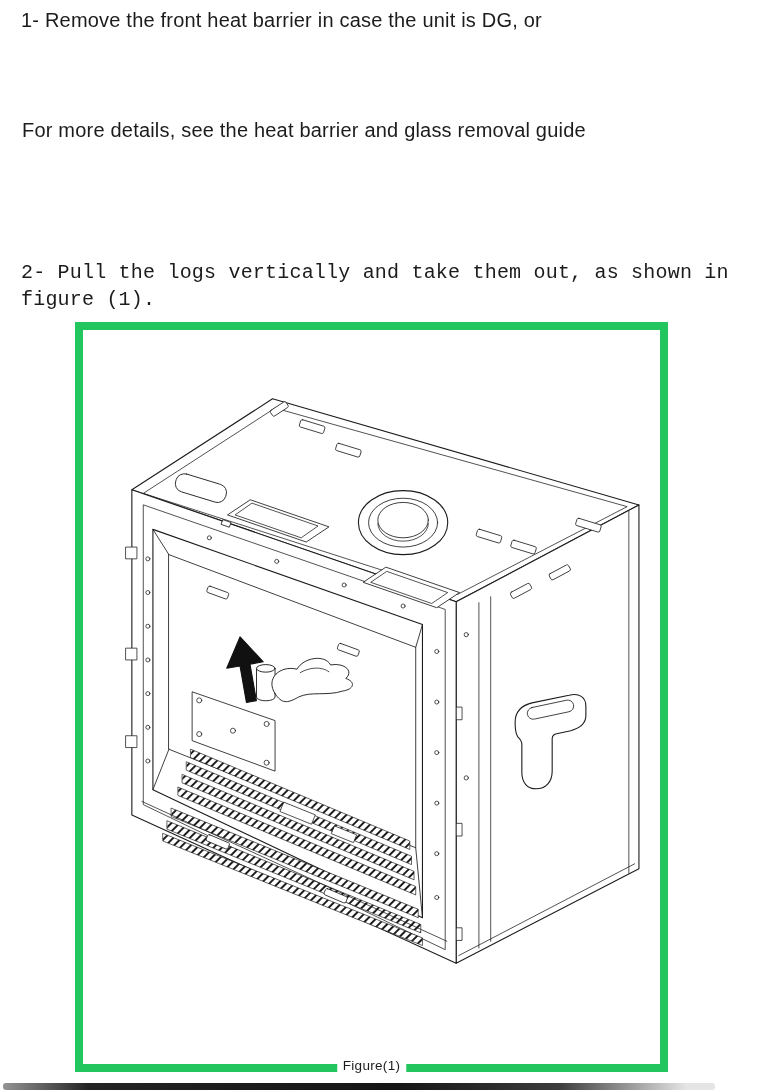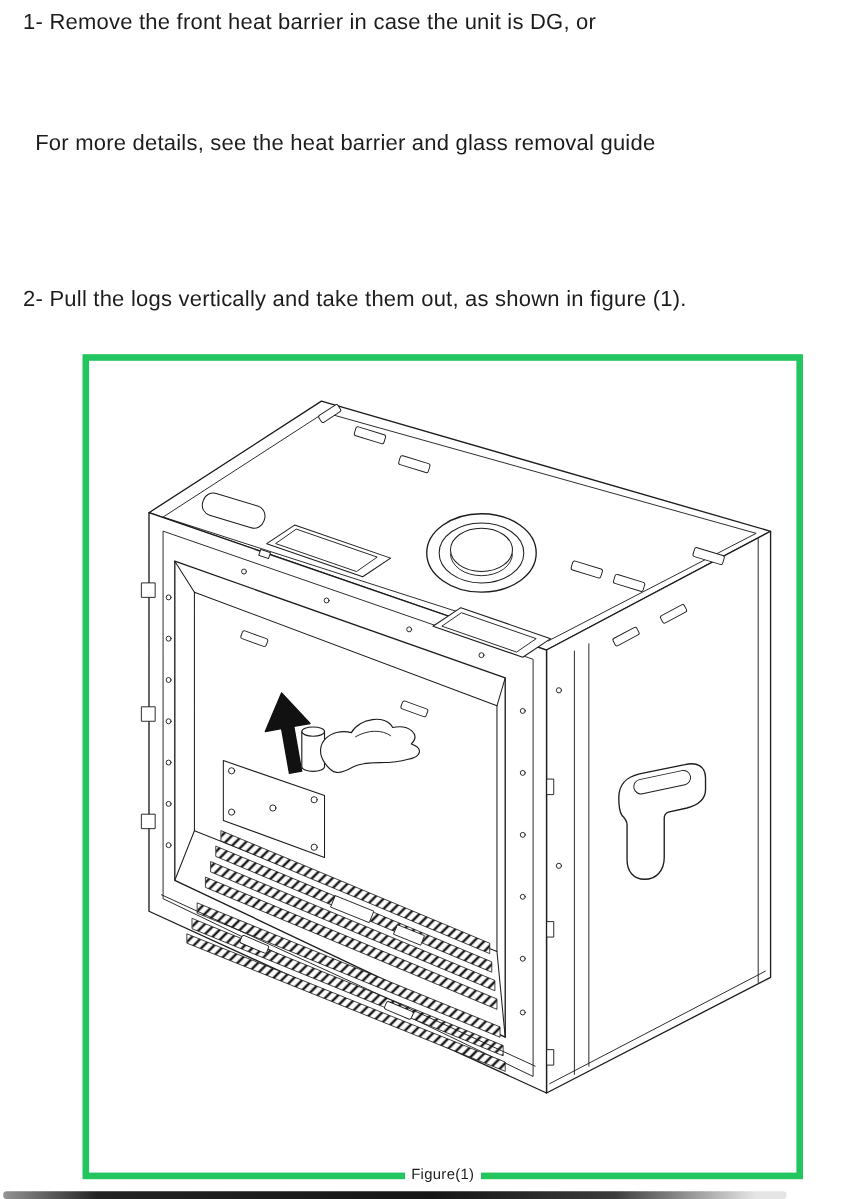--- a/index.html
+++ b/index.html
@@ -5,26 +5,26 @@
   * { margin:0; padding:0; box-sizing:border-box; }
   html,body { background:#ffffff; }
   body {
     width:781px; height:1090px; position:relative; overflow:hidden;
     font-family:"Liberation Sans", sans-serif;
     color:#1c1c1c;
   }
   .text-block { position:absolute; font-size:20px; line-height:27px; letter-spacing:0.2px; }
   .step1 { left:21px; top:7px; }
   .indented { padding-left:37px; }
-  .note  { left:32px; top:117px;text-align:right; }
-  .step2 { left:21px; top:259px; }
+  .note  { left:22px; top:117px;text-align:right; }
+  .step2 { left:21px; top:259px;font-family:Liberation Mono, monospace; }
 
   .figure-box {
-    position:absolute; left:75px; top:322px; width:655px; height:750px;
-    border:6px solid #22c55e; background:#fff;
+    position:absolute; left:75px; top:322px; width:593px; height:750px;
+    border:8px solid #22c55e; background:#fff;
   }
   .figure-box svg { position:absolute; left:0; top:0; width:100%; height:100%; }
   .figure-box figcaption {
     position:absolute; left:50%; bottom:-9px; transform:translateX(-50%);
     background:#fff; padding:0 6px; font-size:13.5px; letter-spacing:0.3px;
     white-space:nowrap;
   }
   .scan-artifact {
     position:absolute; left:3px; top:1083px; width:712px; height:7px;
     border-radius:3px;

